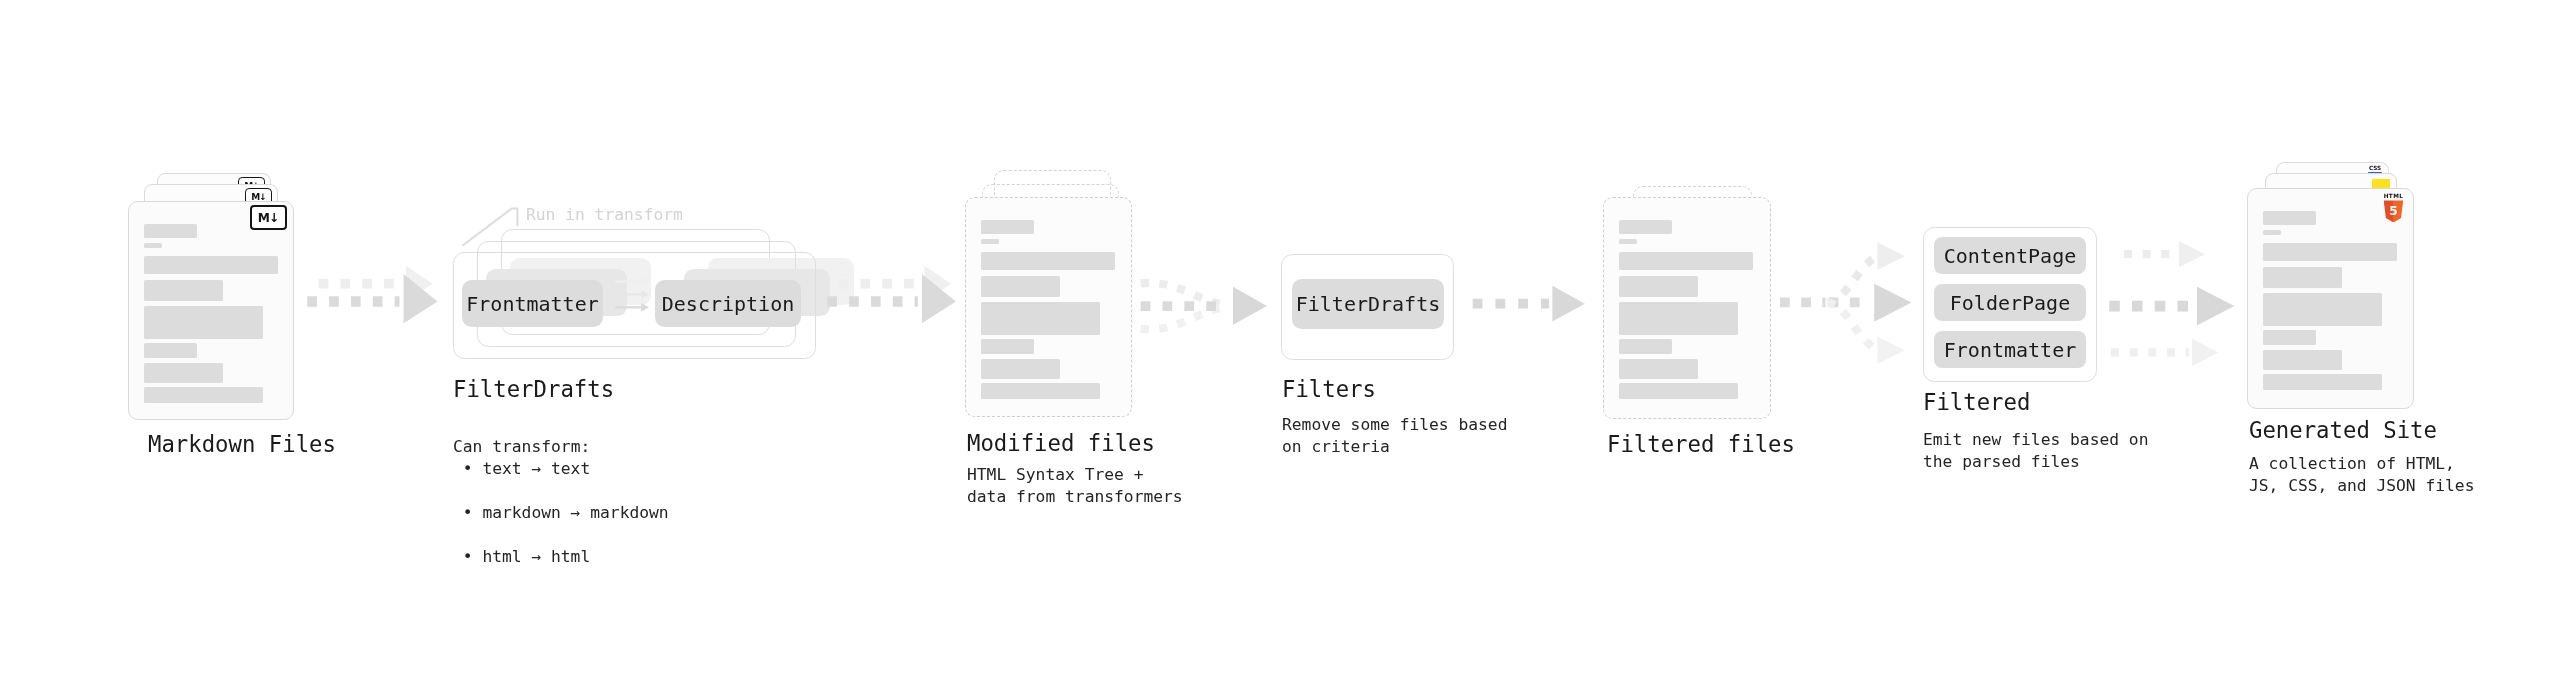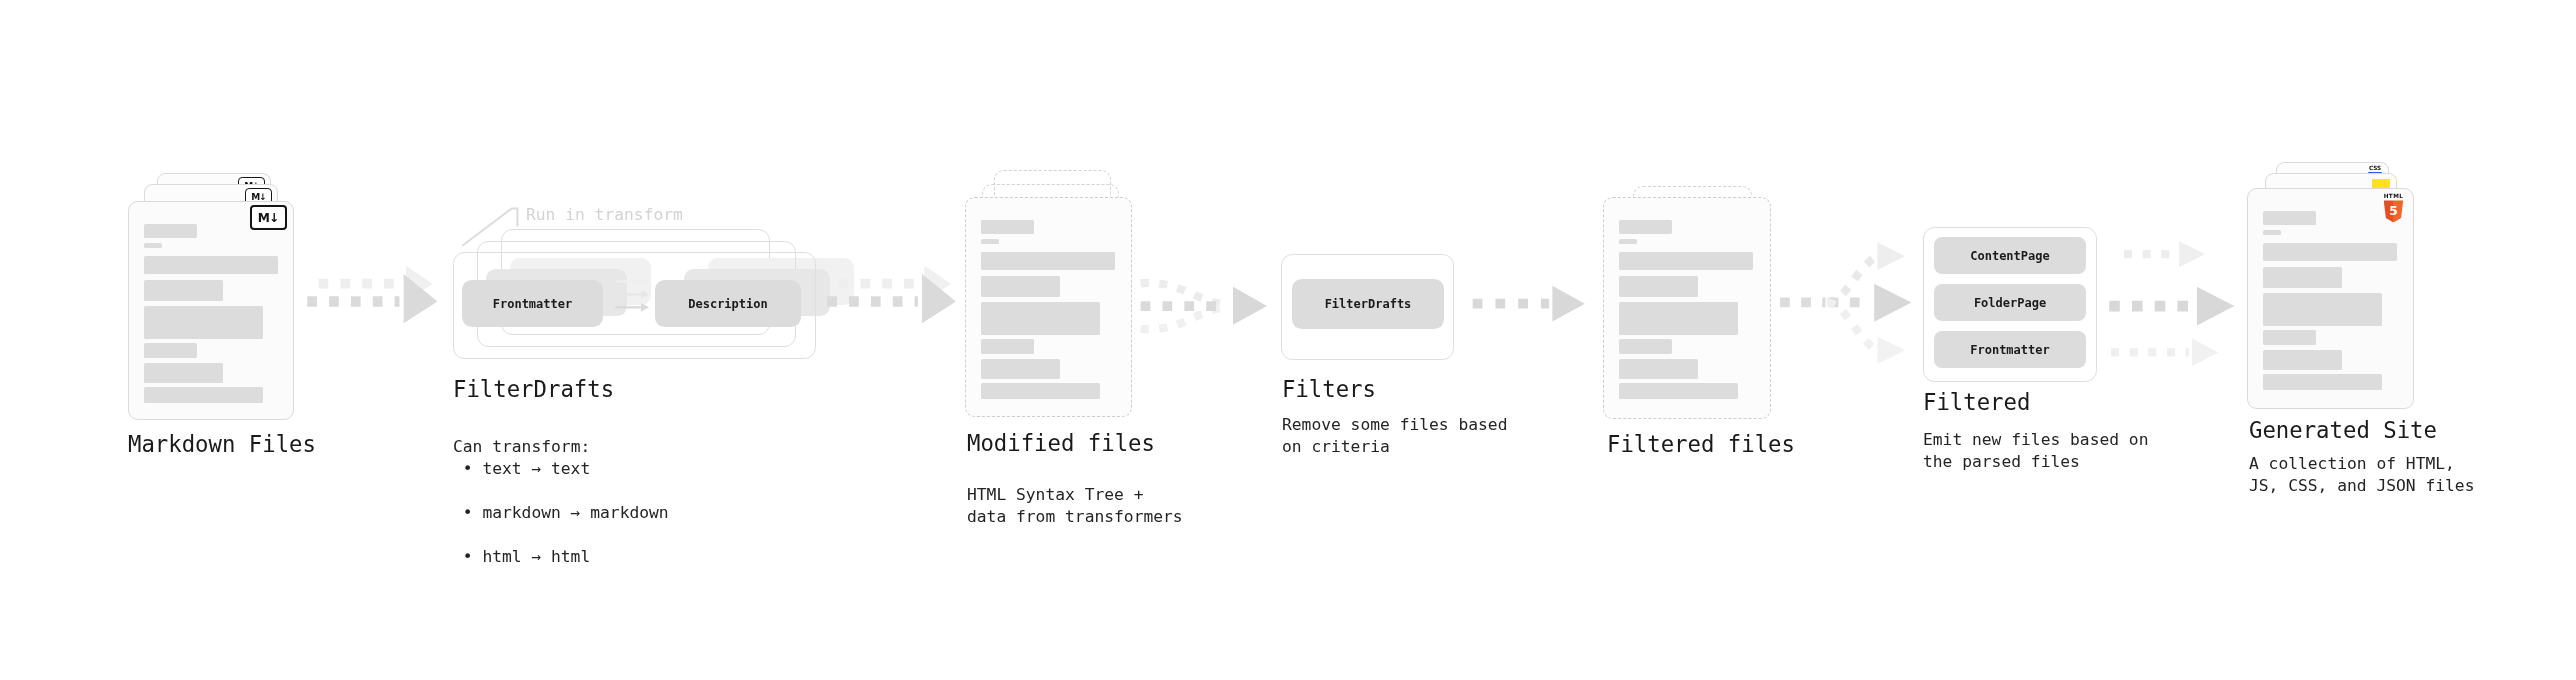--- a/index.html
+++ b/index.html
@@ -11,21 +11,21 @@
   .stackcard{position:absolute;background:#fcfcfc;border:1.6px solid #dadada;border-radius:8.1px;box-sizing:border-box;}
   .stackoutline{position:absolute;border:1.6px dashed #d2d2d2;border-radius:9.8px;box-sizing:border-box;background:transparent;}
   .bar{position:absolute;left:14.6px;background:#dcdcdc;border-radius:1.6px;}
 
   
   .box{position:absolute;border:1.6px solid #dedede;border-radius:11.4px;box-sizing:border-box;background:transparent;}
   .box.filled{background:#ffffff;}
 
   
   .pill{position:absolute;background:#dcdcdc;border-radius:9.8px;display:flex;align-items:center;justify-content:center;
-        font-size:12px;color:#1b1b1b;box-sizing:border-box;white-space:nowrap;font-weight:bold;}
+        font-size:20px;color:#1b1b1b;box-sizing:border-box;white-space:nowrap;}
   .pill.ghost1{background:#e7e7e7;}
   .pill.ghost2{background:#f1f1f1;}
 
   
   .label{position:absolute;font-size:22.3px;line-height:1.1;color:#1a1a1a;white-space:nowrap;}
   .caption{position:absolute;font-size:16.3px;line-height:22px;color:#242424;white-space:pre-line;}
   .parallel{position:absolute;font-size:16.3px;color:#d3d3d3;white-space:nowrap;}
   .bullets div{padding-left:9.8px;}
 
   
@@ -64,21 +64,21 @@
     <div class="md-badge lg" style="right:6.5px;top:3.3px;">M↓</div>
     <i class="bar" style="top:22px;width:53px;height:14px"></i>
     <i class="bar" style="top:41px;width:18.7px;height:4.9px"></i>
     <i class="bar" style="top:54px;width:134px;height:18px"></i>
     <i class="bar" style="top:78px;width:79px;height:21px"></i>
     <i class="bar" style="top:104px;width:119px;height:32.5px"></i>
     <i class="bar" style="top:141px;width:53px;height:14.6px"></i>
     <i class="bar" style="top:161px;width:79px;height:19.5px"></i>
     <i class="bar" style="top:185px;width:119px;height:16.3px"></i>
   </div>
-  <div class="label" style="left:128px;top:432px;">Markdown Files</div>
+  <div class="label" style="left:148px;top:432px;">Markdown Files</div>
 </div>
 
 <svg style="left:299px;top:244px;" width="150" height="89" viewBox="368 300 185 110">
   <line x1="392" y1="349" x2="496" y2="349" stroke="#eeeeee" stroke-width="12" stroke-dasharray="12 15"></line>
   <polygon points="500,327 533,349 500,371" fill="#f0f0f0"></polygon>
   <line x1="378" y1="371" x2="492" y2="371" stroke="#dadada" stroke-width="13" stroke-dasharray="12 15"></line>
   <polygon points="497,337 539,371 497,398" fill="#dadada"></polygon>
 </svg>
 
 <div>
@@ -130,21 +130,21 @@
     <i class="bar" style="top:22px;width:53px;height:14px"></i>
     <i class="bar" style="top:41px;width:18.7px;height:4.9px"></i>
     <i class="bar" style="top:54px;width:134px;height:18px"></i>
     <i class="bar" style="top:78px;width:79px;height:21px"></i>
     <i class="bar" style="top:104px;width:119px;height:32.5px"></i>
     <i class="bar" style="top:141px;width:53px;height:14.6px"></i>
     <i class="bar" style="top:161px;width:79px;height:19.5px"></i>
     <i class="bar" style="top:185px;width:119px;height:16.3px"></i>
   </div>
   <div class="label" style="left:967px;top:431px;">Modified files</div>
-  <div class="caption" style="left:967px;top:464px;margin-top:20px;">HTML Syntax Tree +
+  <div class="caption" style="left:967px;top:464px;">HTML Syntax Tree +
 data from transformers</div>
 </div>
 
 <svg style="left:1134px;top:268px;" width="138" height="77" viewBox="1395 330 170 95">
   <path d="M1403,349 C1448,344 1468,369 1505,375" fill="none" stroke="#ececec" stroke-width="10" stroke-dasharray="10 13"></path>
   <path d="M1403,405 C1448,410 1468,385 1505,379" fill="none" stroke="#f0f0f0" stroke-width="10" stroke-dasharray="10 13"></path>
   <line x1="1403" y1="377" x2="1510" y2="377" stroke="#dadada" stroke-width="12" stroke-dasharray="12 15"></line>
   <polygon points="1517,353 1559,377 1517,400" fill="#d8d8d8"></polygon>
 </svg>
 

